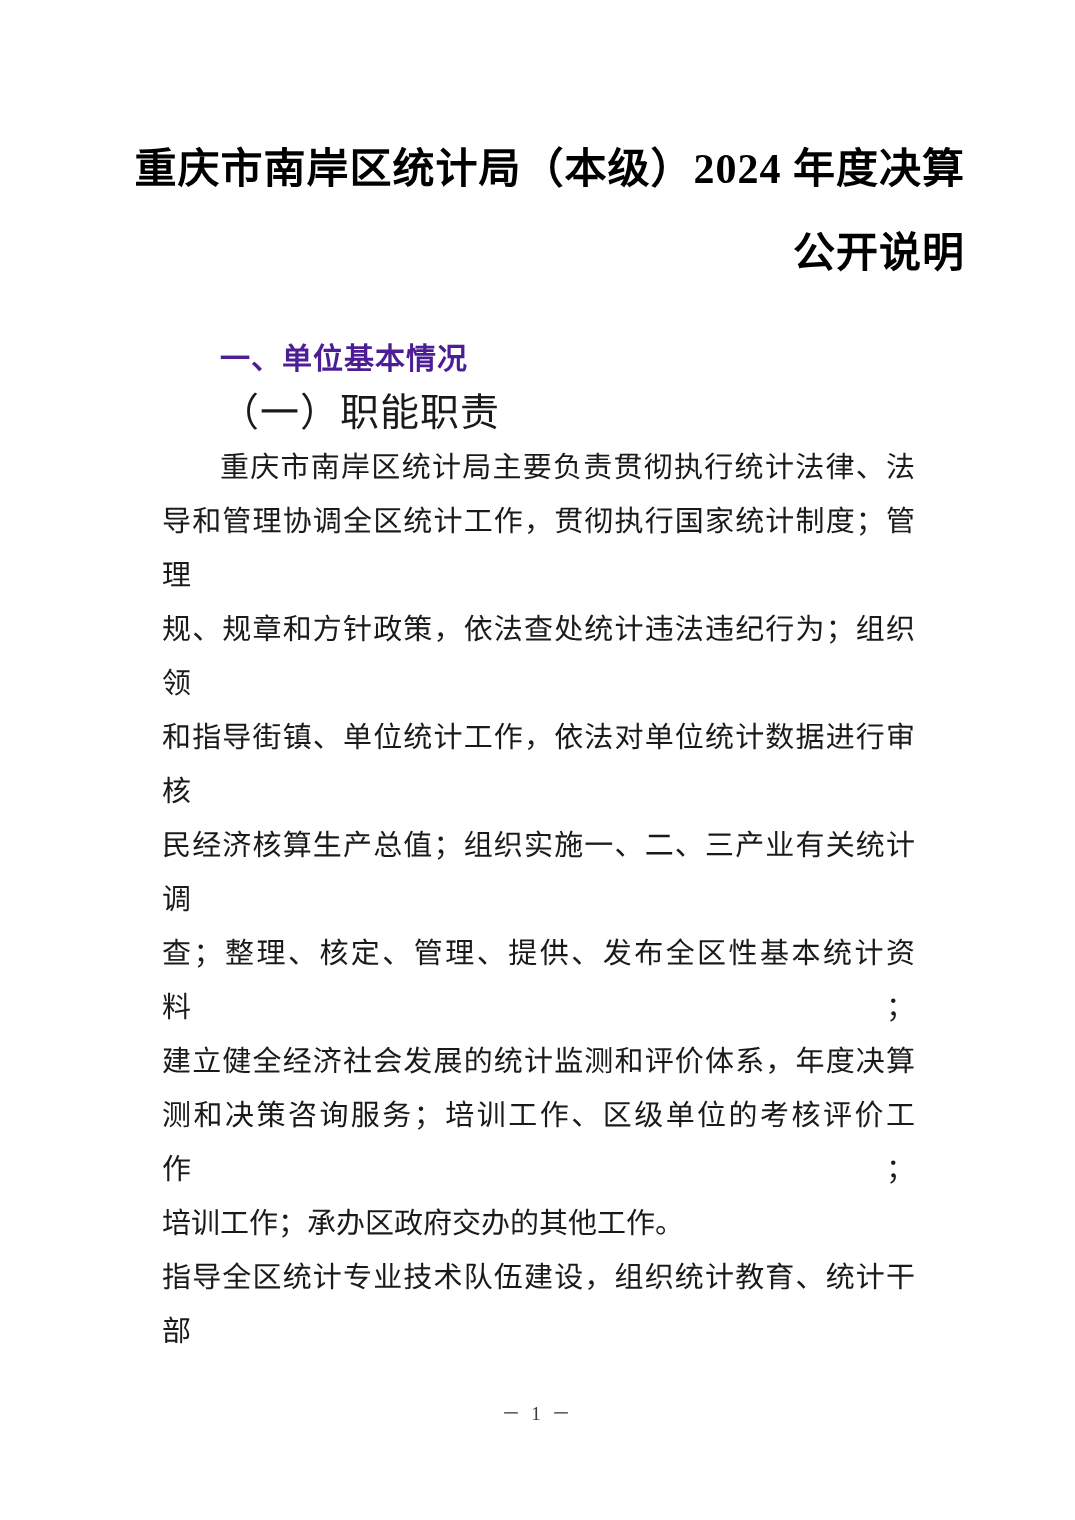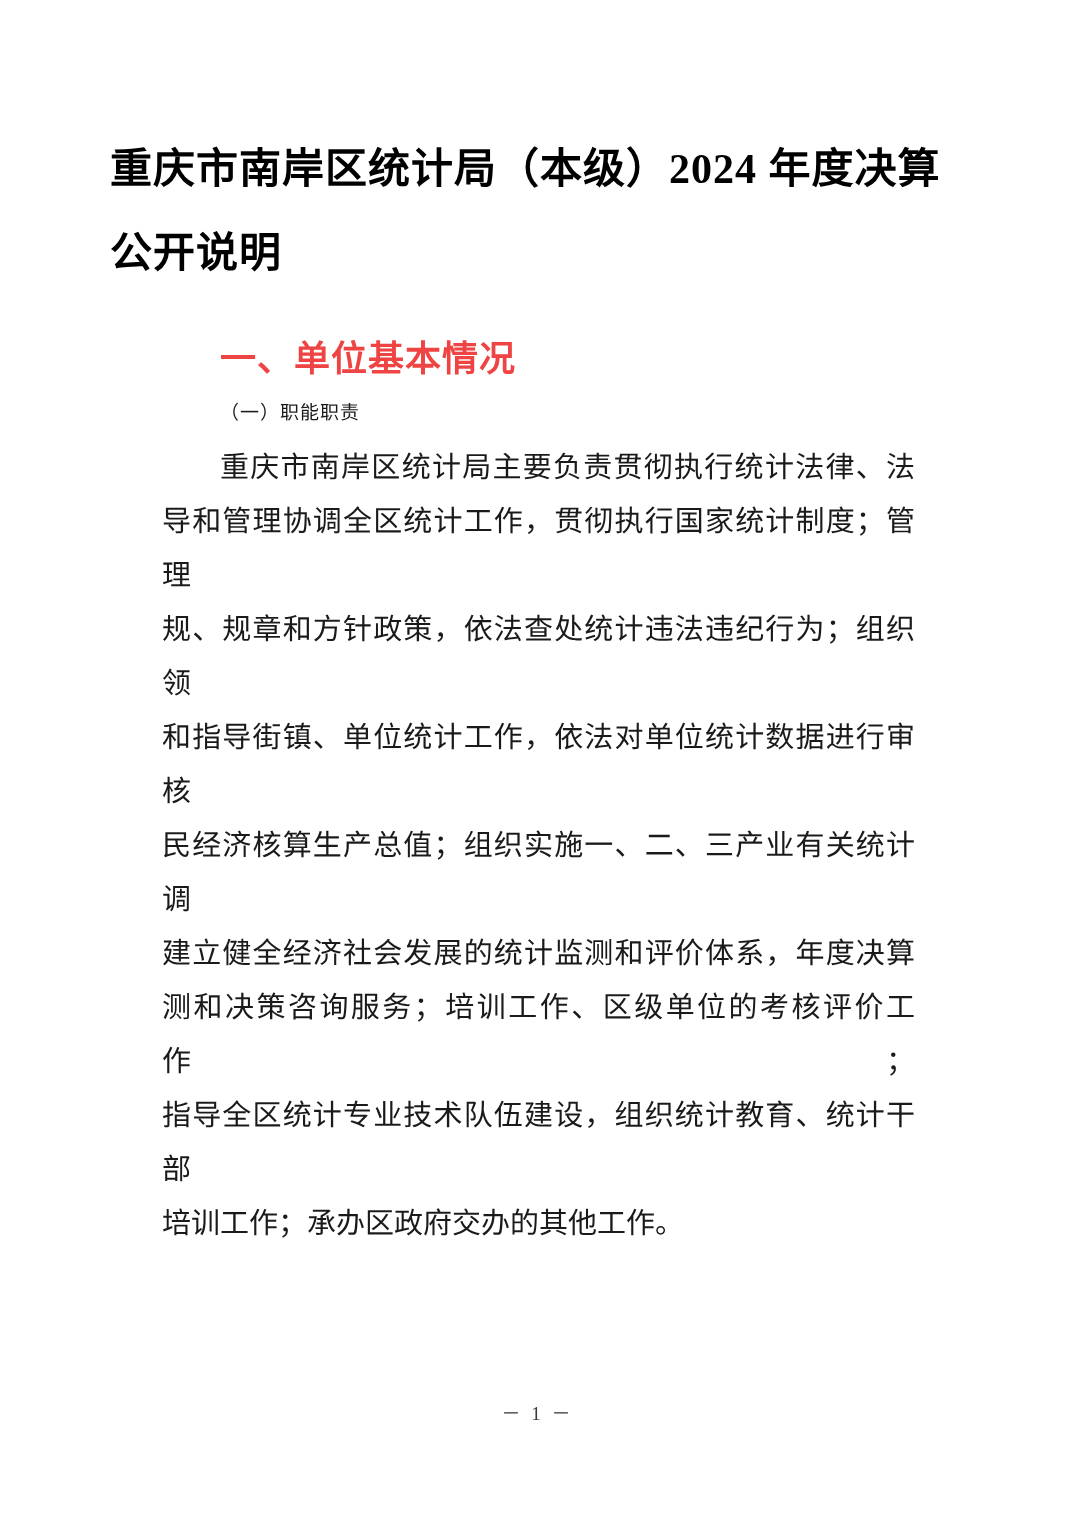--- a/index.html
+++ b/index.html
@@ -14,46 +14,46 @@
     background: #ffffff;
     color: #1a1a1a;
     font-family: "Liberation Serif", "DejaVu Serif", serif;
     overflow: hidden;
   }
   .title {
     position: absolute;
     top: 127px;
     left: 110px;
     width: 855px;
-    text-align: left;
+    text-align: right;
     font-weight: 700;
     color: #000000;
     font-size: 42px;
     line-height: 84px;
     letter-spacing: 1px;
   }
   .content {
     position: absolute;
     top: 332px;
     left: 162px;
     width: 753px;
     font-size: 29px;
     line-height: 54px;
   }
   .h1 {
     font-family: "Liberation Sans", "DejaVu Sans", sans-serif;
     font-weight: 700;
-    color: #ef4444;
+    color: #4c1d95;
     text-indent: 58px;
-    font-size: 36px;
+    font-size: 30px;
     letter-spacing: 1px;
   }
   .h2 {
     text-indent: 58px;
-    font-size: 19px;
+    font-size: 39px;
     letter-spacing: 1px;
   }
   .para .line {
     text-align: justify;
     text-align-last: justify;
     font-family: Liberation Serif, serif;
   }
   .para .line.indent {
     text-indent: 58px;
   }
@@ -86,23 +86,24 @@
     <div class="h1">一、单位基本情况</div>
 
     <div class="h2">（一）职能职责</div>
 
     <div class="para">
       <div class="line indent">重庆市南岸区统计局主要负责贯彻执行统计法律、法</div>
       <div class="line">导和管理协调全区统计工作，贯彻执行国家统计制度；管理</div>
       <div class="line">规、规章和方针政策，依法查处统计违法违纪行为；组织领</div>
       <div class="line">和指导街镇、单位统计工作，依法对单位统计数据进行审核</div>
       <div class="line">民经济核算生产总值；组织实施一、二、三产业有关统计调</div>
+      <div class="line">查；整理、核定、管理、提供、发布全区性基本统计资料；</div>
       <div class="line">建立健全经济社会发展的统计监测和评价体系，年度决算</div>
       <div class="line">测和决策咨询服务；培训工作、区级单位的考核评价工作；</div>
+      <div class="line last">培训工作；承办区政府交办的其他工作。</div>
       <div class="line">指导全区统计专业技术队伍建设，组织统计教育、统计干部</div>
-      <div class="line last">培训工作；承办区政府交办的其他工作。</div>
     </div>
 
   </div>
 
   <div class="footer">－ 1 －</div>
 
 </div>
 
 </body></html>

